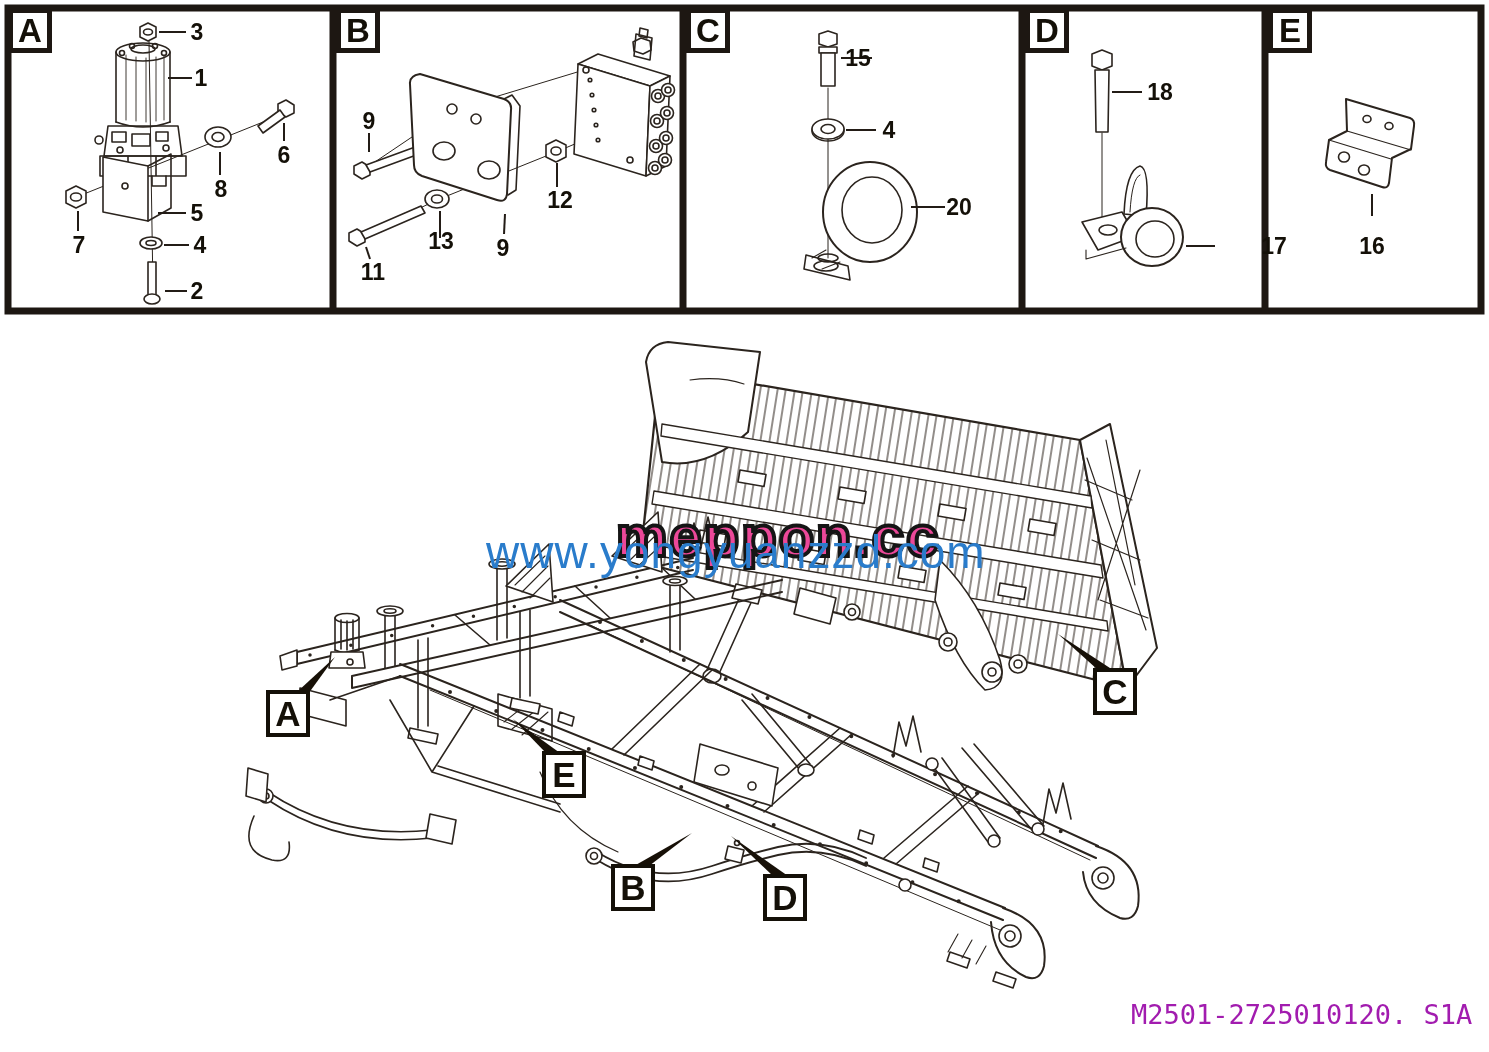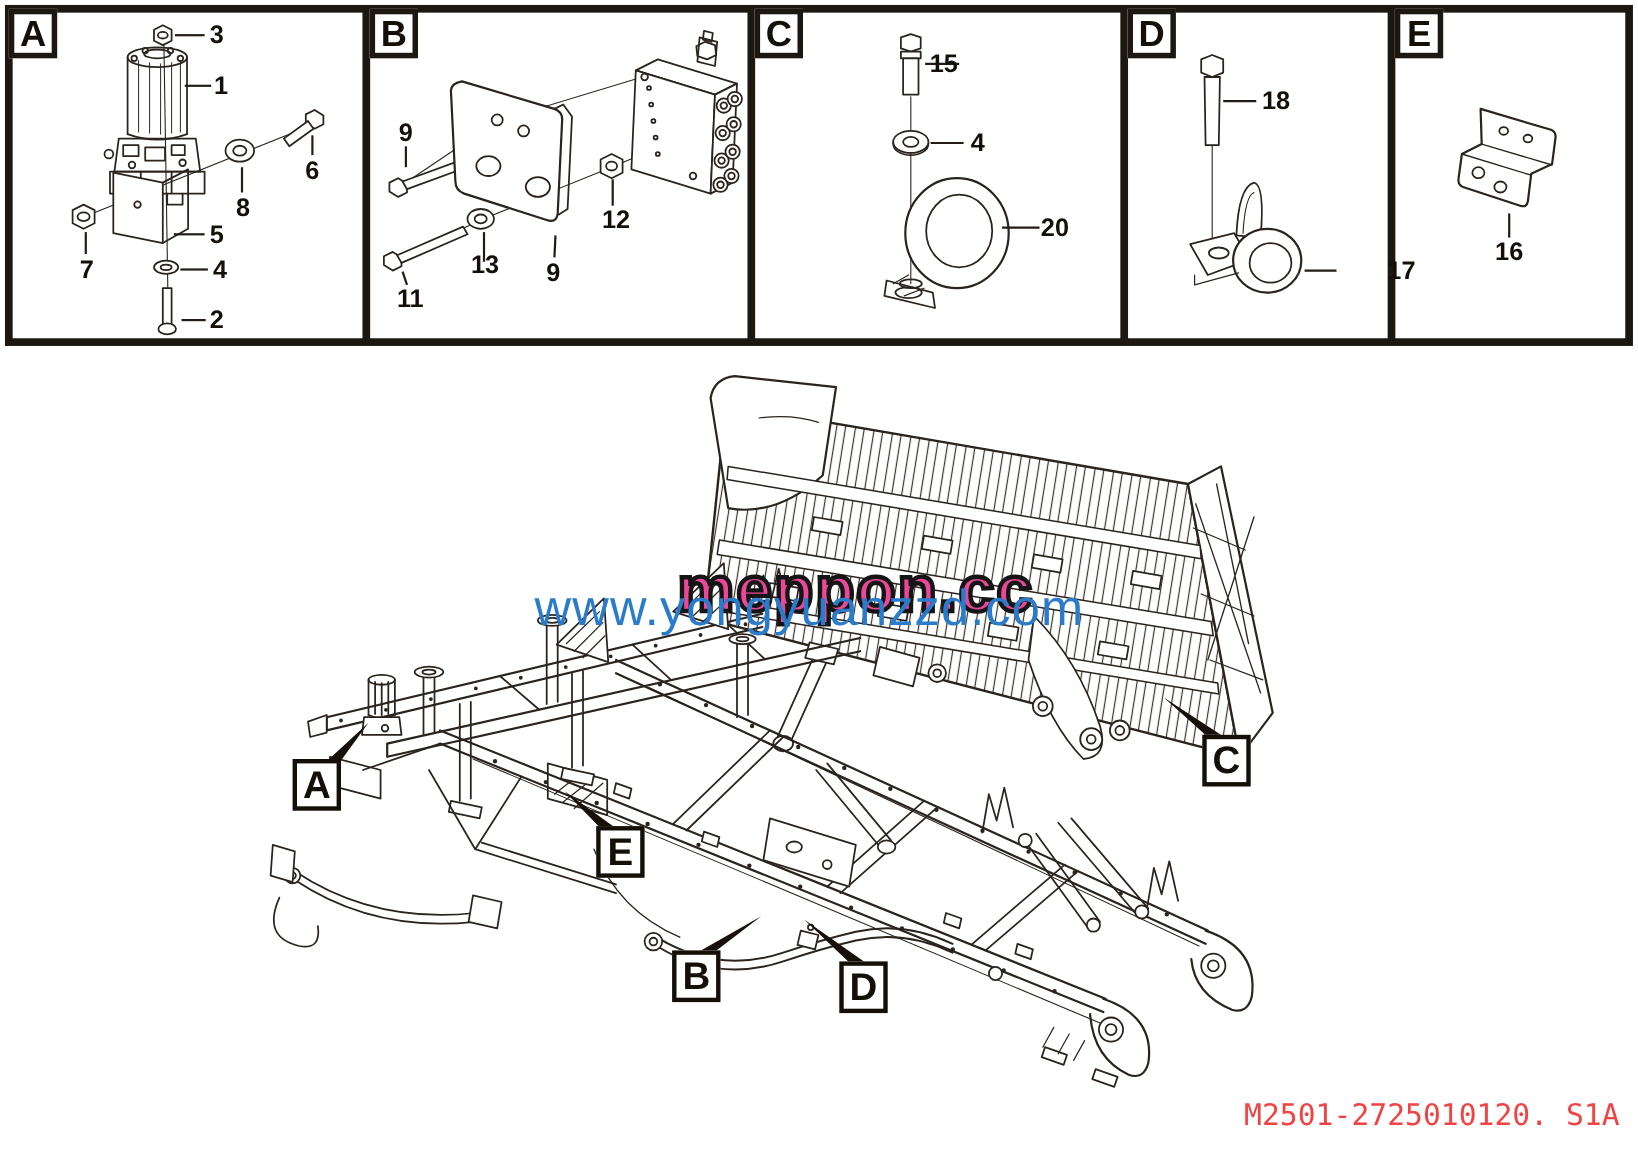--- a/index.html
+++ b/index.html
@@ -18,21 +18,21 @@
          font-weight:bold;font-size:35px;color:#141008;}
   
   .num{position:absolute;z-index:6;transform:translate(-50%,-50%);
        font-weight:bold;font-size:23px;color:#141008;white-space:nowrap;}
   .wm-outline{position:absolute;left:616px;top:502px;z-index:2;
        font-weight:bold;font-size:58px;letter-spacing:2px;color:#ec4899;
        -webkit-text-stroke:4px #151515;white-space:nowrap;}
   .wm-blue{position:absolute;left:486px;top:505px;z-index:3;
        font-size:46px;letter-spacing:1px;white-space:nowrap;}
   .dwgno{position:absolute;left:1131px;top:999px;z-index:6;
-       font-family:"DejaVu Sans Mono",monospace;font-size:27px;color:#ef4444;
+       font-family:"DejaVu Sans Mono",monospace;font-size:27px;color:#a21caf;
        white-space:nowrap;}
 </style>
 </head>
 <body>
 
 <svg class="art" width="1489" height="1052" viewBox="0 0 1489 1052">
   <defs>
     <pattern id="slats" patternUnits="userSpaceOnUse" width="17" height="20" patternTransform="rotate(9)">
       <path d="M4,0 L4,20 M13,0 L13,20" stroke="#3a3129" stroke-width="1.1" fill="none"></path>
     </pattern>
@@ -364,21 +364,21 @@
 <span class="num" style="left:503px;top:248px">9</span>
 <span class="num" style="left:560px;top:200px">12</span>
 
 <span class="num" style="left:858px;top:58px">15</span>
 <span class="num" style="left:889px;top:130px">4</span>
 <span class="num" style="left:959px;top:207px">20</span>
 
 <span class="num" style="left:1160px;top:92px">18</span>
 <span class="num" style="left:1274px;top:246px">17</span>
 
-<span class="num" style="left:1372px;top:229px">16</span>
+<span class="num" style="left:1372px;top:246px">16</span>
 
 <div class="cobox" style="left:266px;top:690px">A</div>
 <div class="cobox" style="left:542px;top:751px">E</div>
 <div class="cobox" style="left:611px;top:864px">B</div>
 <div class="cobox" style="left:763px;top:874px">D</div>
 <div class="cobox" style="left:1093px;top:668px">C</div>
 
 <div class="wm-outline">meppon.cc</div>
 <div class="wm-blue" style="color: rgb(42, 124, 203); margin-top: 20px;">www.yongyuanzzd.com</div>
 

